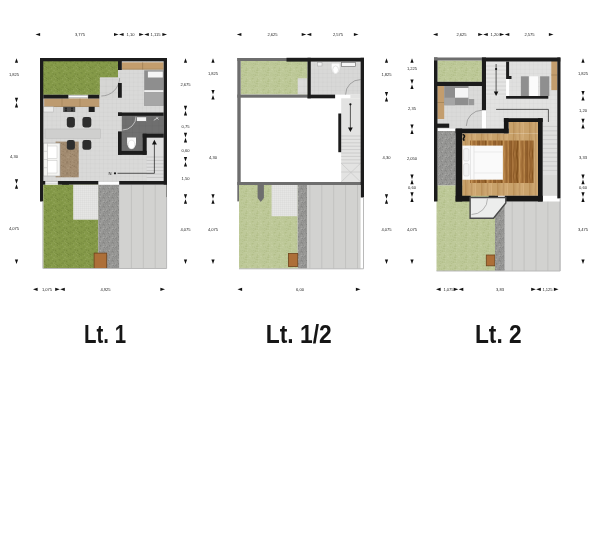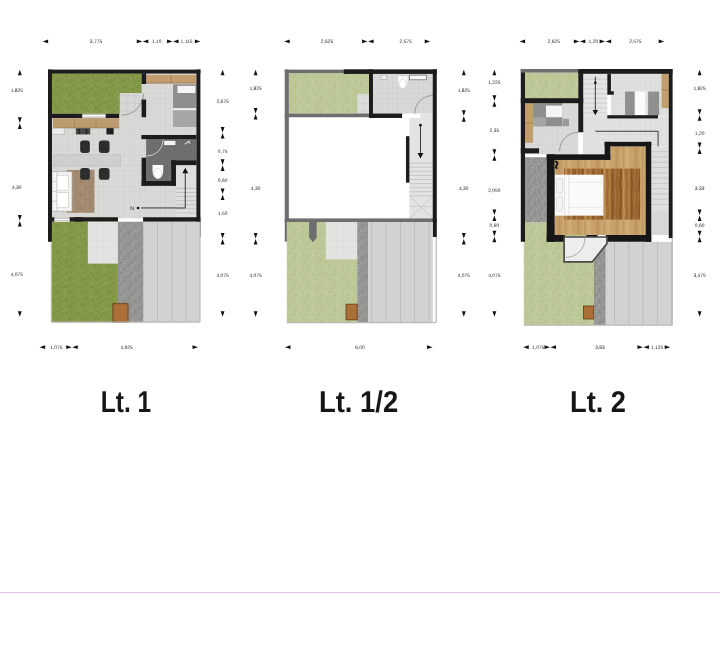--- a/index.html
+++ b/index.html
@@ -1,16 +1,16 @@
 <!DOCTYPE html>
 <html><head>
 <meta charset="utf-8">
 <style>
   html,body{margin:0;padding:0;background:#fff;}
-  .page{position:relative;width:600px;height:494px;background:#a21caf;overflow:hidden;
+  .page{position:relative;width:600px;height:494px;background:#0ea5e9;overflow:hidden;
         font-family:"Liberation Sans", sans-serif;}
 </style>
 </head>
 <body>
 <div class="page">
 <svg width="600" height="538" viewBox="0 0 600 538">
 <defs>
   <pattern id="pgrass" width="11" height="11" patternUnits="userSpaceOnUse">
           <rect width="11" height="11" fill="#859a49"></rect>
           <rect x="6.5" y="1.4" width="1.0" height="0.8" fill="#91a557"></rect>

